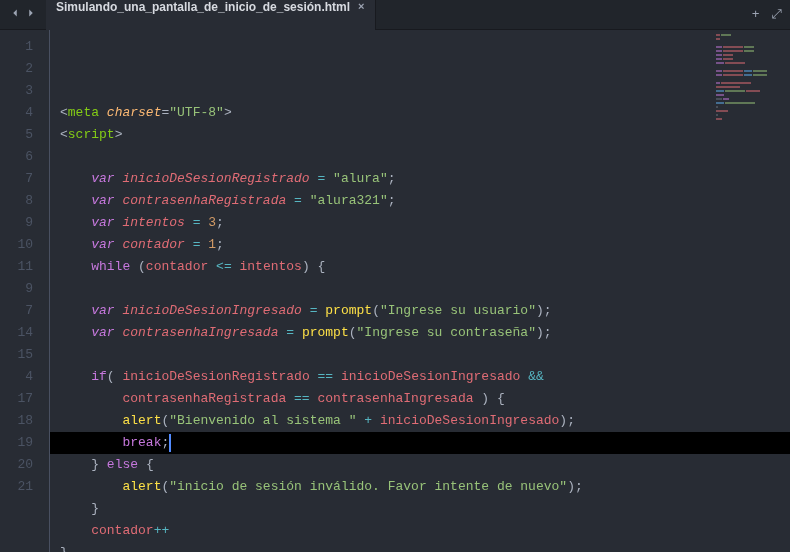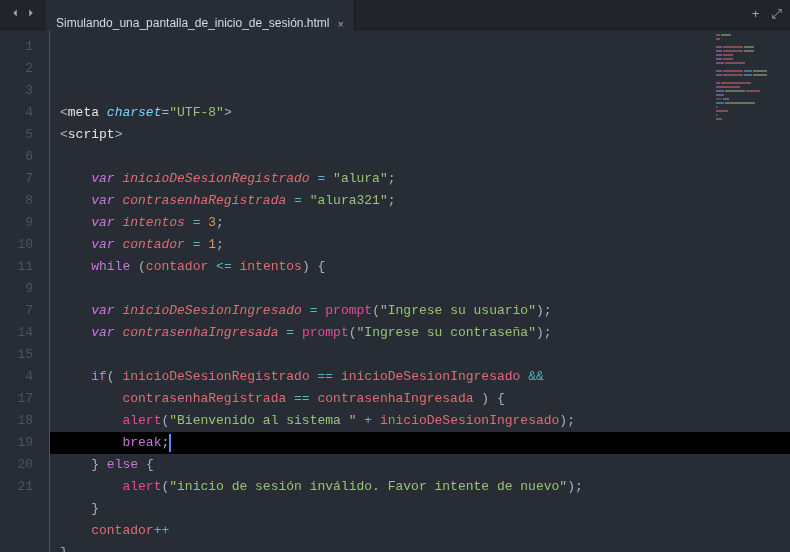--- a/index.html
+++ b/index.html
@@ -22,28 +22,29 @@
   .nav-arrows {
     display: flex;
     align-items: center;
     padding: 0 8px;
     gap: 2px;
   }
   .nav-arrows svg { fill: #9da5b4; cursor: pointer; }
   .tab {
     height: 30px;
     display: flex;
-    align-items: flex-end;
+    align-items: flex-start;
     padding: 0 10px;
     background: #282c34;
     border-right: 1px solid #181a1f;
     gap: 8px;
     font-family: -apple-system, "Segoe UI", sans-serif;
     font-size: 12px;
     max-width: 330px;
+    font-weight: bold;
   }
   .tab .label { white-space: nowrap; overflow: hidden; text-overflow: ellipsis; color: #d7dae0; }
   .tab .close { color: #9da5b4; cursor: pointer; font-size: 11px; }
   .tabspacer { flex: 1; }
   .titlebar-right { padding: 0 8px; color: #9da5b4; display: flex; gap: 12px; }
   .editor {
     display: flex;
     height: calc(100% - 30px);
     position: relative;
   }
@@ -84,30 +85,30 @@
     width: 70px;
     height: 130px;
     opacity: 0.5;
     pointer-events: none;
   }
   .minimap .mline { height: 2px; margin-bottom: 2px; display: flex; gap: 1px; }
   .minimap .seg { height: 2px; }
 
   
   .p-punc   { color: #abb2bf; }  
-  .p-tag    { color: #e5e5e5; }  
-  .p-attr   { color: #7dd3fc; font-style: italic; }
+  .p-tag    { color: #84cc16; }  
+  .p-attr   { color: #fdba74; font-style: italic; }
   .p-str    { color: #98c379; }
   .p-kw     { color: #c678dd; font-style: italic; }
   .p-kw2    { color: #c678dd; }
   .p-var    { color: #e06c75; }
   .p-var-it { color: #e06c75; font-style: italic; }
   .p-num    { color: #d19a66; }
   .p-op     { color: #56b6c2; }
-  .p-fn     { color: #ec4899; }
+  .p-fn     { color: #fde047; }
   .p-plain  { color: #abb2bf; }
 </style>
 </head>
 <body>
 
 <div class="titlebar">
   <div class="nav-arrows">
     <span>
       <svg width="14" height="14" viewBox="0 0 24 24">
           <path d="M15 6l-6 6 6 6z"></path>

